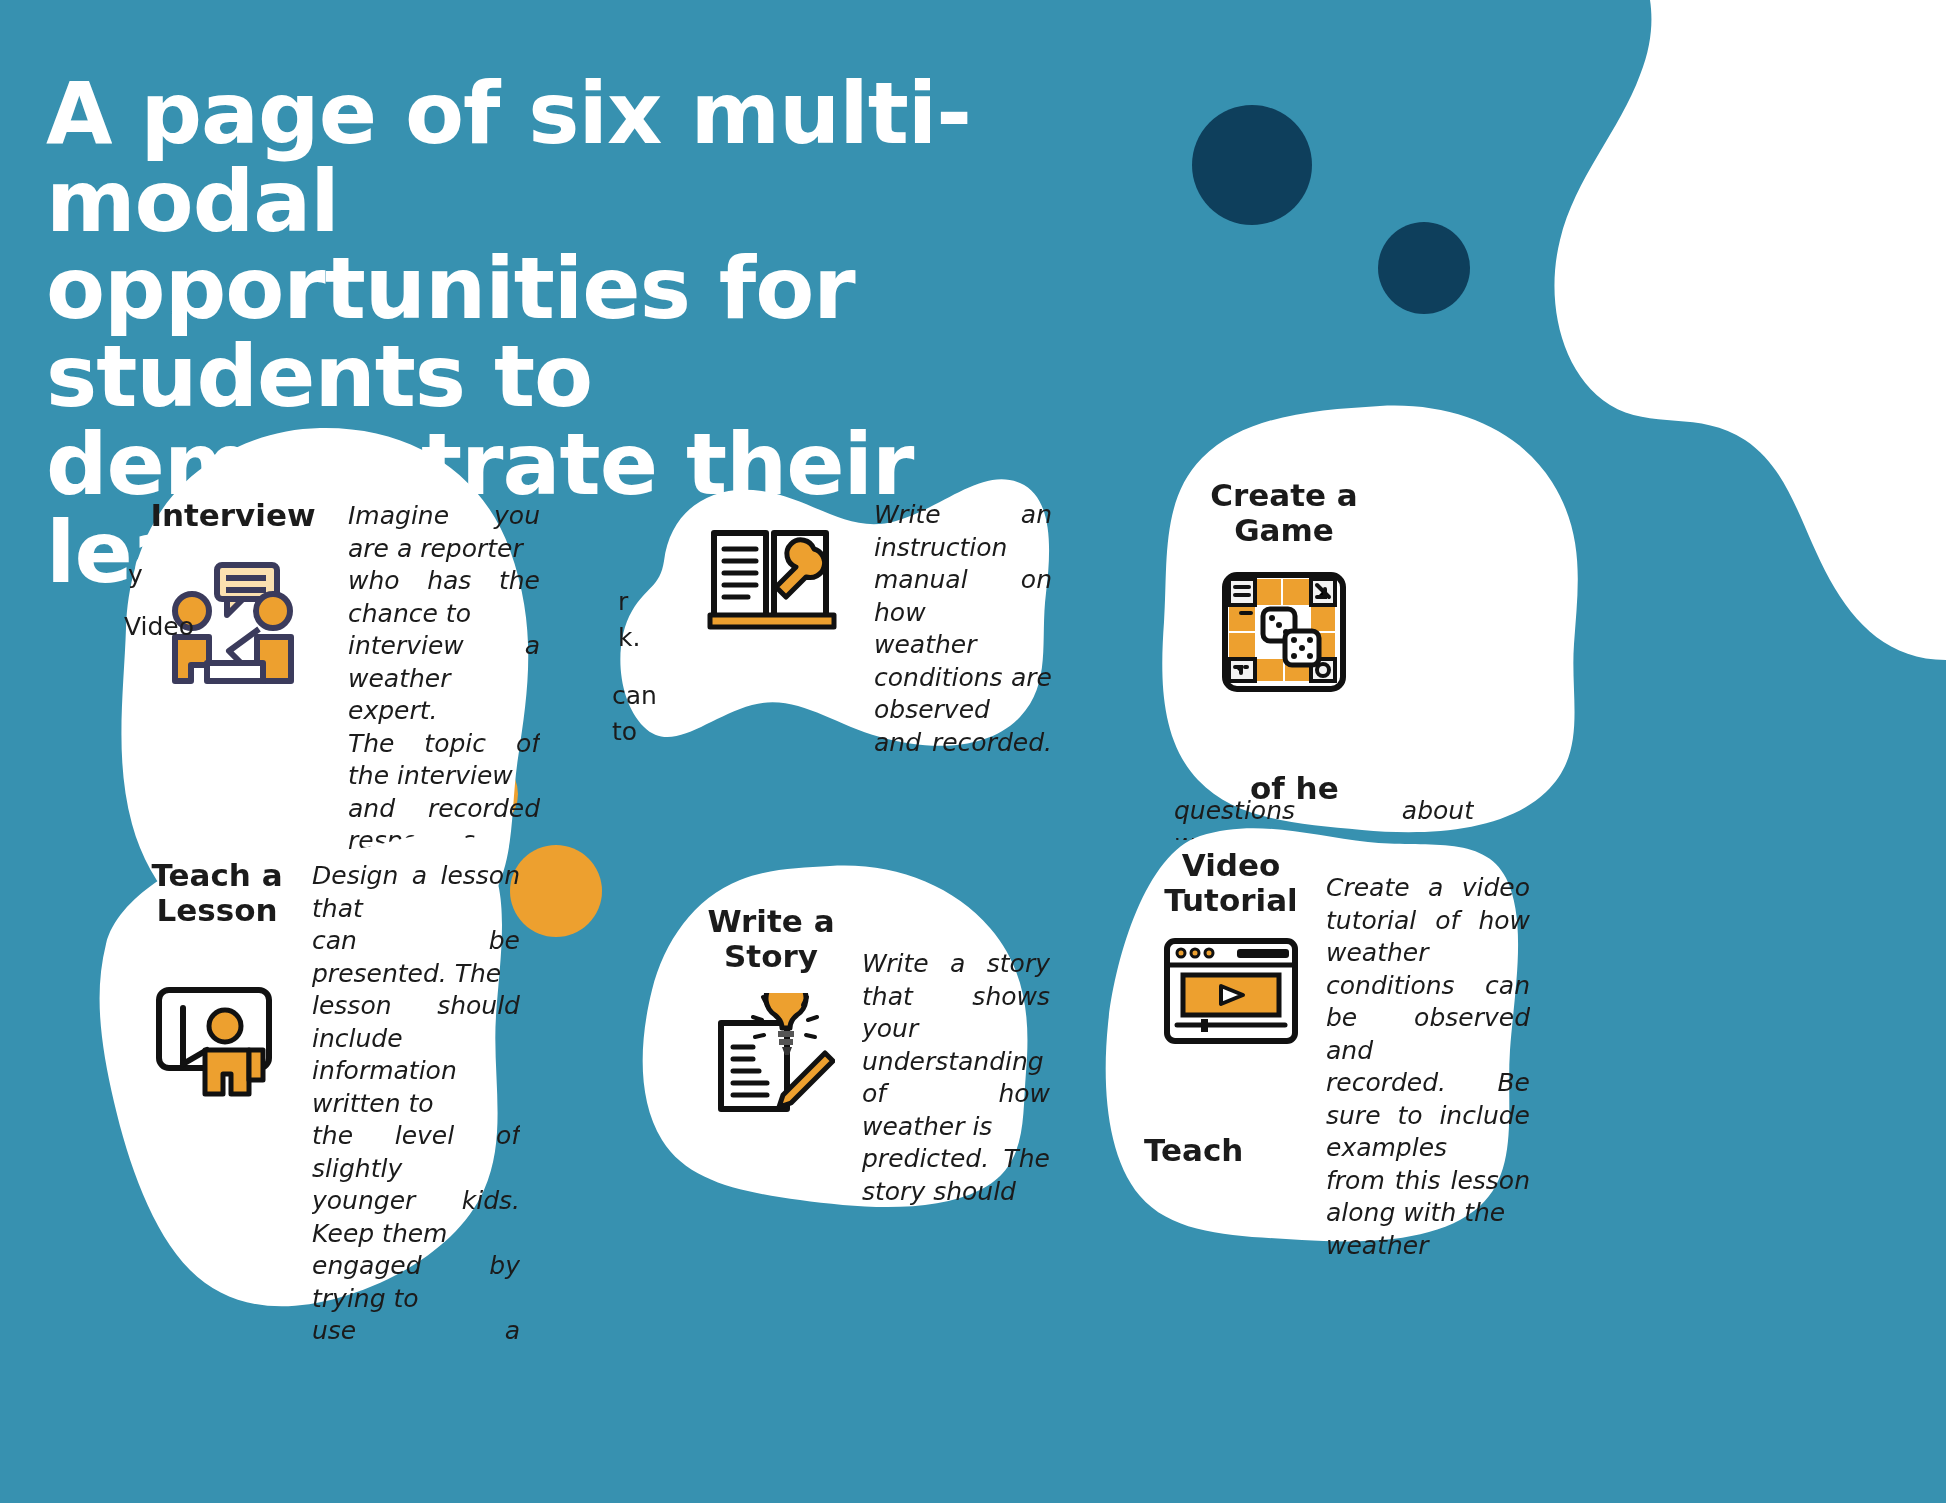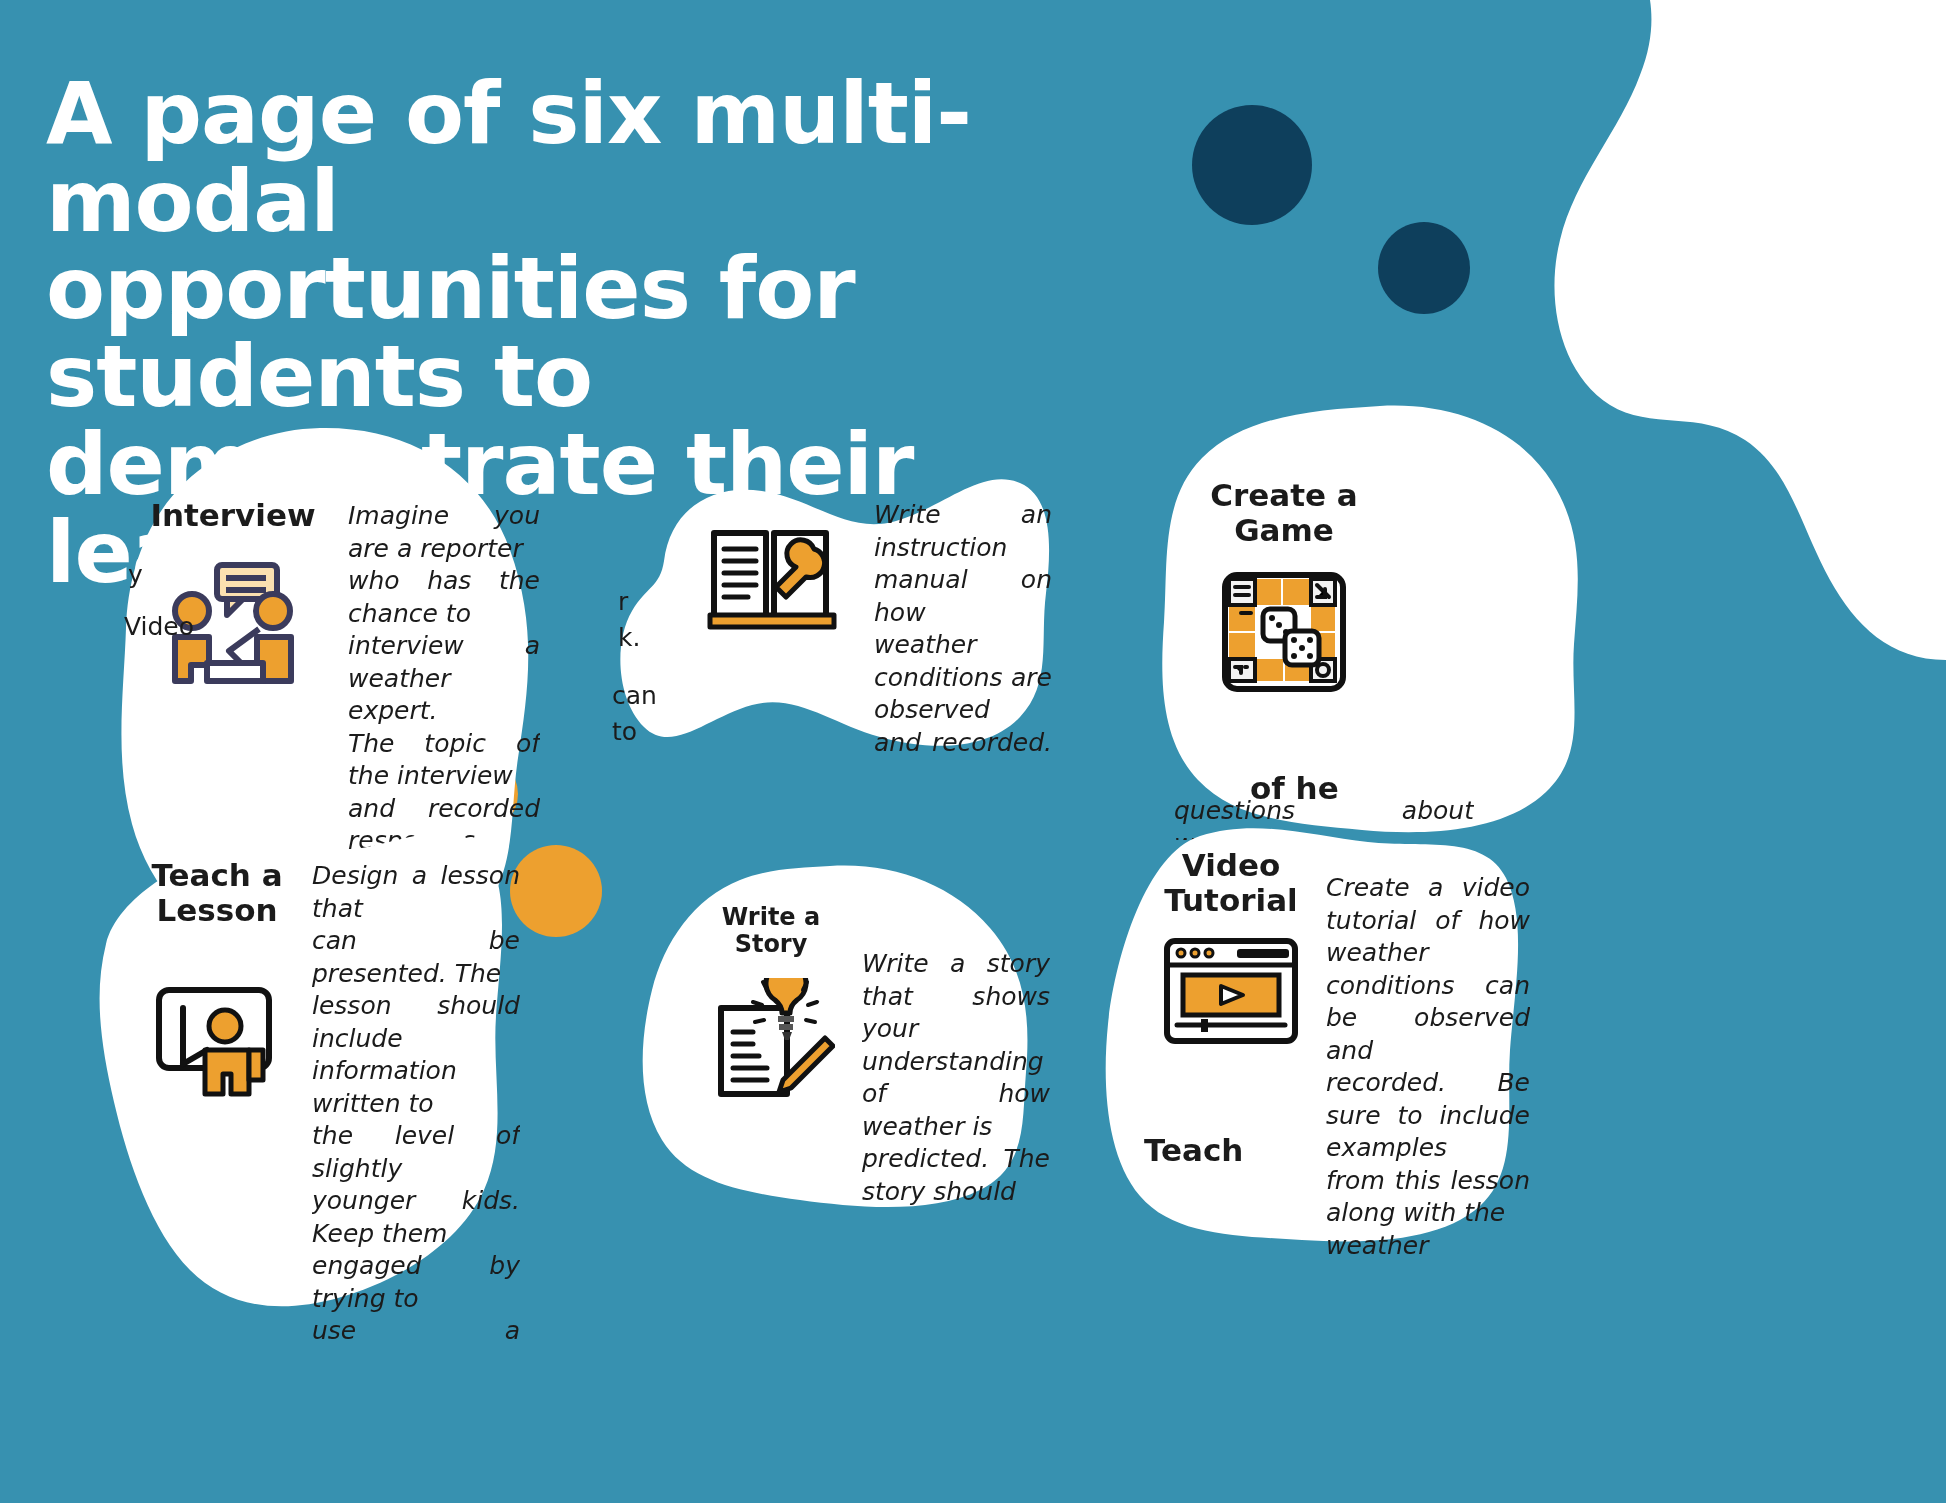--- a/index.html
+++ b/index.html
@@ -293,21 +293,21 @@
 
   <div class="card" style="left:630px; top:860px; width:420px; height:350px;">
     <svg class="card-blob" viewBox="0 0 420 350" preserveAspectRatio="none">
       <path d="M200,6 C262,2 322,24 360,68 C398,112 400,164 396,212
                C392,260 398,306 350,330 C302,354 228,348 170,340
                C112,332 58,322 32,280 C6,238 10,178 22,130
                C34,82 64,38 110,20 C140,8 170,8 200,6 Z" fill="#ffffff"></path>
     </svg>
     <div class="card-inner" style="padding:44px 0 0 50px;">
       <div class="card-left" style="width:182px;">
-        <div class="card-title" style="font-size:24px; white-space:pre-line;">Write a
+        <div class="card-title" style="font-size:31px; white-space:pre-line;">Write a
 Story</div>
         <svg class="card-icon" width="128" height="124" viewBox="0 0 128 124" style="margin-top:20px;">
           <path d="M14,30 h66 v86 h-66 z" fill="#ffffff" stroke="#111111" stroke-width="6" stroke-linejoin="round"></path>
           <g stroke="#111111" stroke-width="5" stroke-linecap="round">
             <path d="M26,54 h20"></path>
               <path d="M26,66 h20"></path>
               <path d="M26,78 h26"></path>
             <path d="M26,90 h34"></path>
               <path d="M26,102 h34"></path>
           </g>

